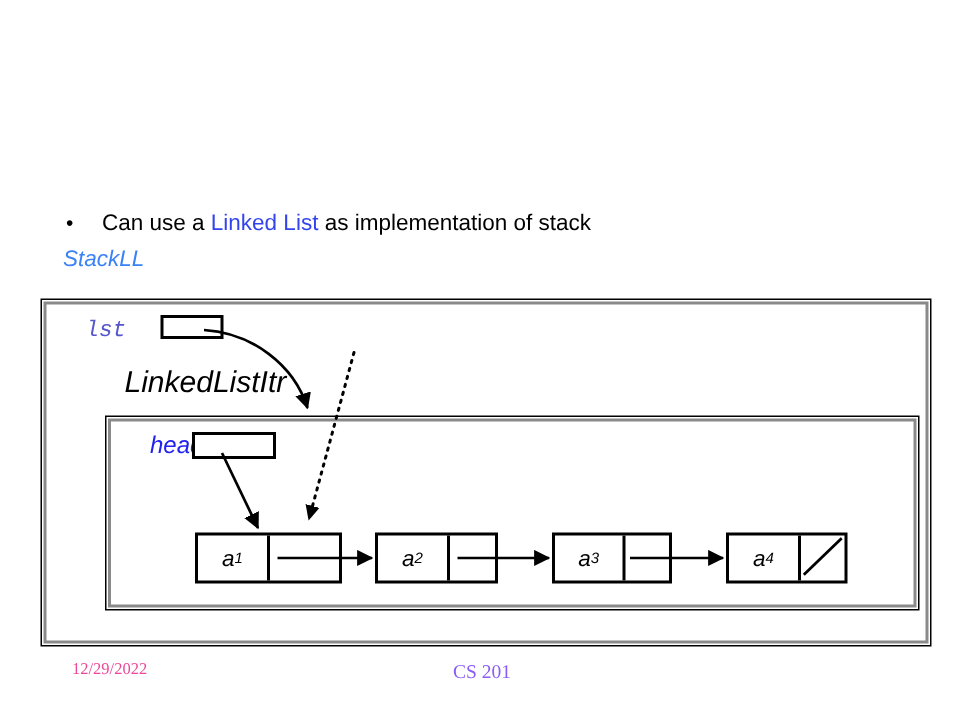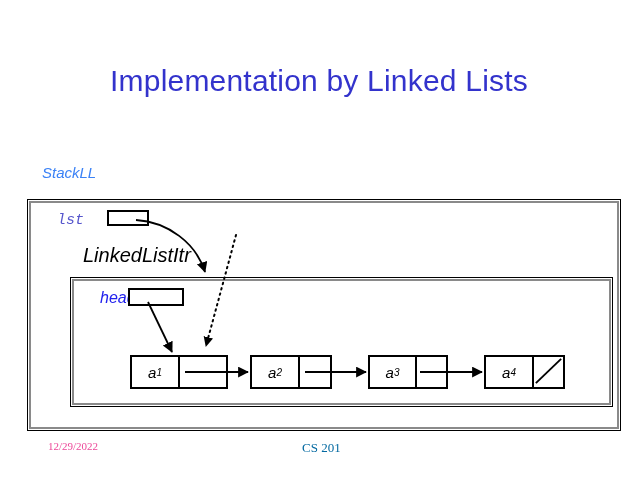--- a/index.html
+++ b/index.html
@@ -196,30 +196,32 @@
     font-family: "Liberation Serif", serif;
     font-size: 11px;
     color: #ec4899;
   }
   #footer-course {
     position: absolute;
     left: 302px;
     top: 440px;
     font-family: "Liberation Serif", serif;
     font-size: 13px;
-    color: #0369a1;
+    color: #8b5cf6;
   }
 </style>
 </head>
 <body>
 
 <div id="slide">
 
-  <div id="title">Implementation by Linked Lists</div>
-
+
+  <div id="bullet-row">
+    <span id="bullet-dot">•</span><span>Can use a </span><span class="blue-term">Linked List</span><span> as implementation of stack</span>
+  </div>
   <div id="subcaption">StackLL</div>
 
   <div id="outer-frame" class="dbl-frame"></div>
 
   <div id="inner-frame" class="dbl-frame"></div>
 
   <div id="lst-label">lst</div>
   <div id="lst-box"></div>
 
   <div id="iterator-label">LinkedListItr</div>

